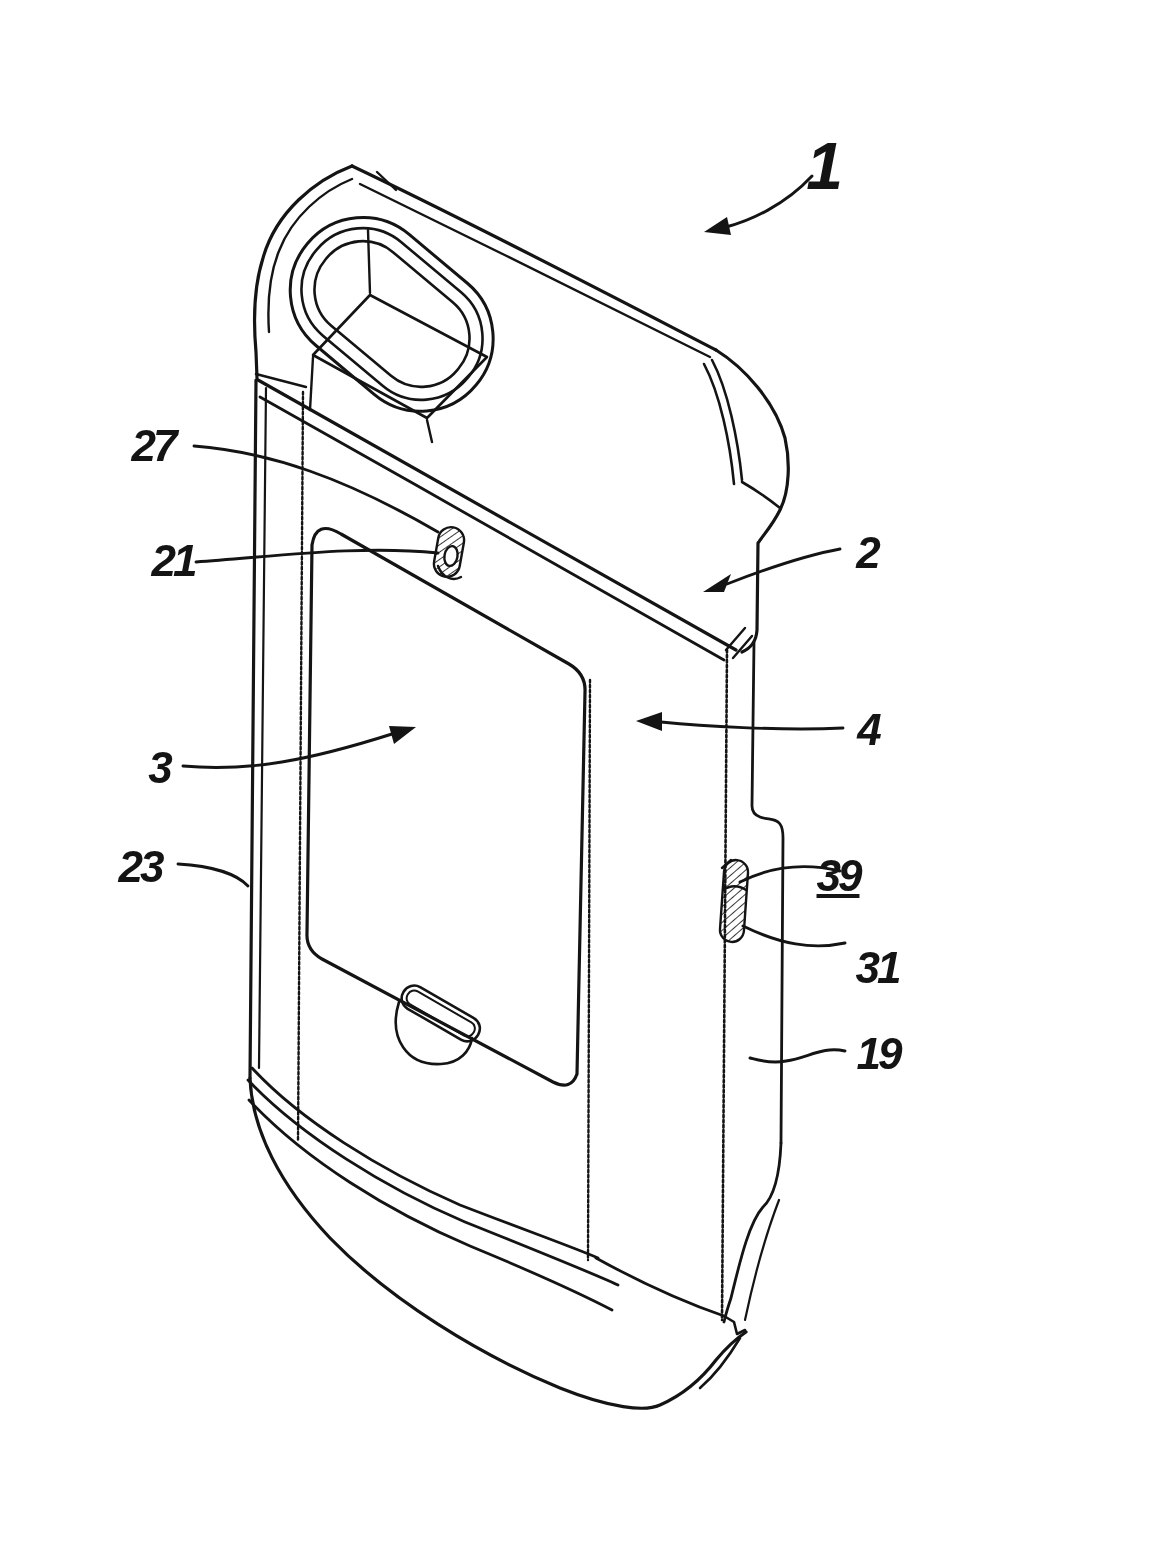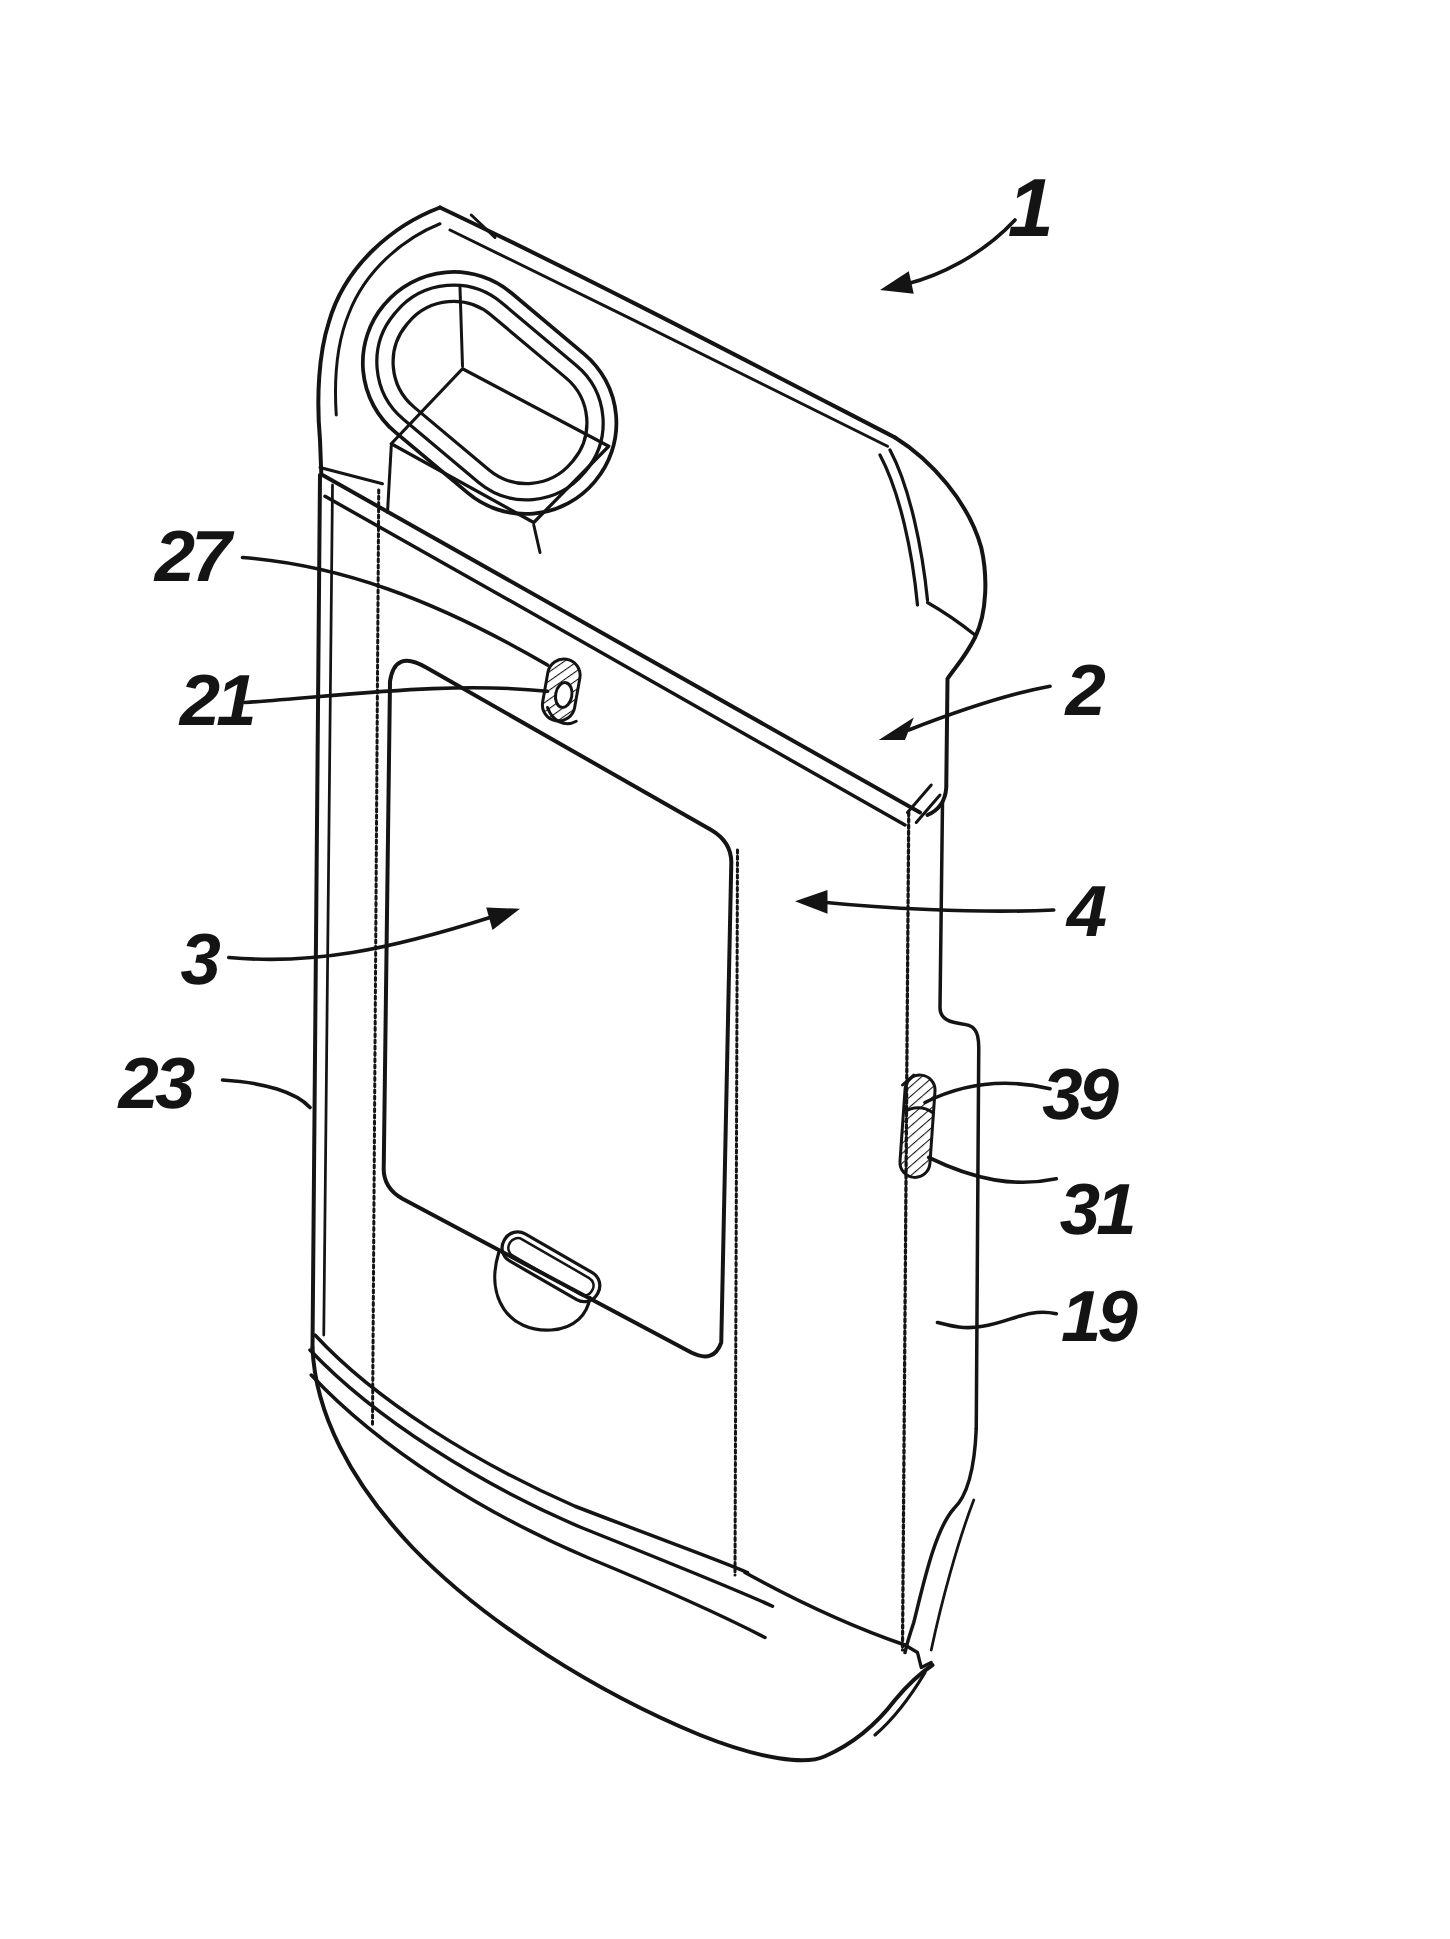--- a/index.html
+++ b/index.html
@@ -5,21 +5,21 @@
   html,body{margin:0;padding:0;background:#ffffff;}
   #stage{
     position:relative;width:1160px;height:1551px;background:#ffffff;
     font-family:"Liberation Sans",sans-serif;overflow:hidden;
   }
   #lineart{position:absolute;left:0;top:0;}
   .ref-label{
     position:absolute;transform:translate(-50%,-50%);
     font-family:"Liberation Sans",sans-serif;
     font-weight:bold;font-style:italic;
-    font-size:58px;letter-spacing:-3px;color:#141414;
+    font-size:44px;letter-spacing:-3px;color:#141414;
     white-space:nowrap;user-select:none;line-height:1;
   }
   .ref-label.big{font-size:66px;}
 </style>
 </head>
 <body>
 
 <div id="stage">
 
   <svg id="lineart" width="1160" height="1551" viewBox="0 0 1160 1551" fill="none" stroke="#141414" stroke-linecap="round" stroke-linejoin="round">
@@ -117,18 +117,18 @@
       <path d="M 845,943 C 812,950 780,944 743,926"></path>
       <path d="M 845,1051 C 822,1046 808,1058 786,1061 C 770,1064 758,1060 750,1058"></path>
     </g>
   </svg>
 
   <div class="ref-label big" style="left:823px;top:166px;">1</div>
   <div class="ref-label" style="left:867px;top:553px;">2</div>
   <div class="ref-label" style="left:159px;top:768px;">3</div>
   <div class="ref-label" style="left:868px;top:730px;">4</div>
   <div class="ref-label" style="left:157px;top:561px;margin-left:16px;">21</div>
-  <div class="ref-label" style="left:124px;top:867px;">23</div>
+  <div class="ref-label" style="left:140px;top:867px;">23</div>
   <div class="ref-label" style="left:878px;top:1054px;">19</div>
   <div class="ref-label" style="left:153px;top:446px;">27</div>
   <div class="ref-label" style="left:877px;top:968px;">31</div>
-  <div class="ref-label" style="left:863px;top:876px;">39</div>
+  <div class="ref-label" style="left:838px;top:876px;text-decoration:underline;">39</div>
 </div>
 
 </body></html>

